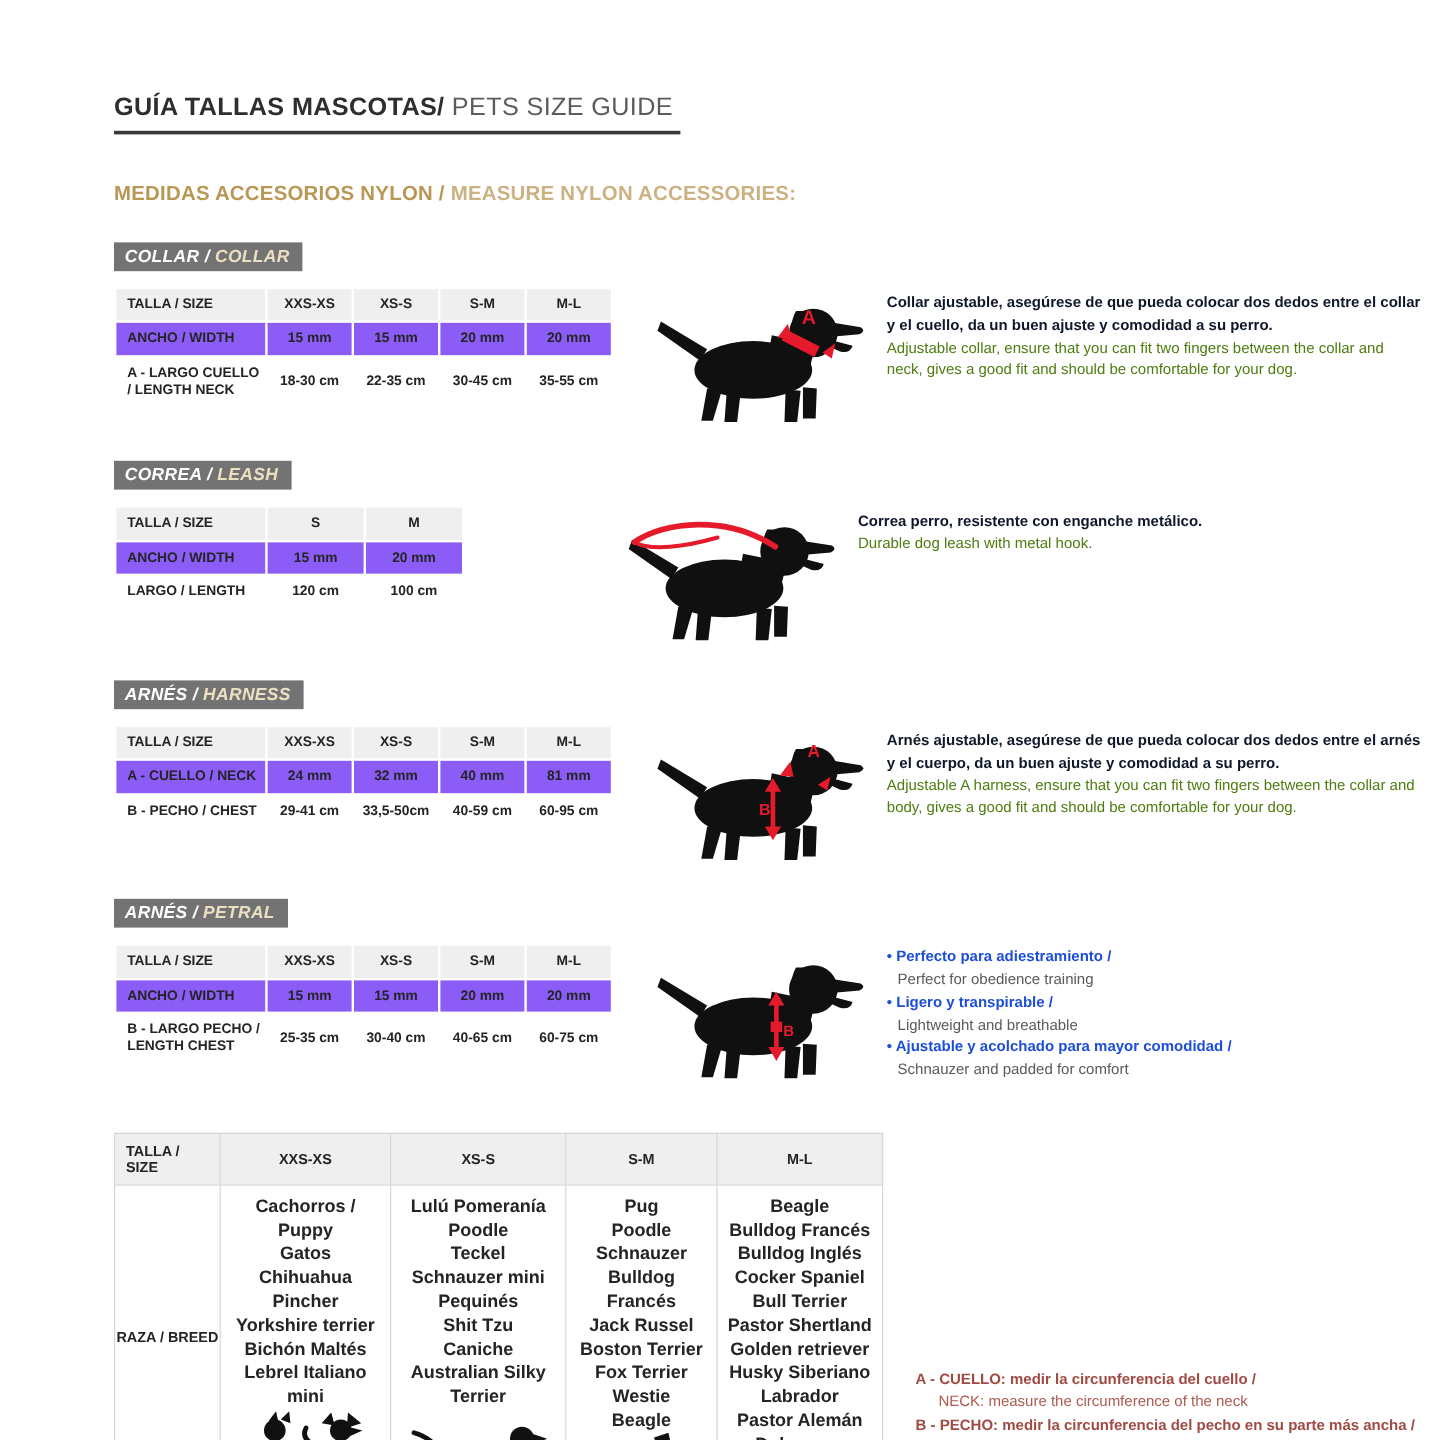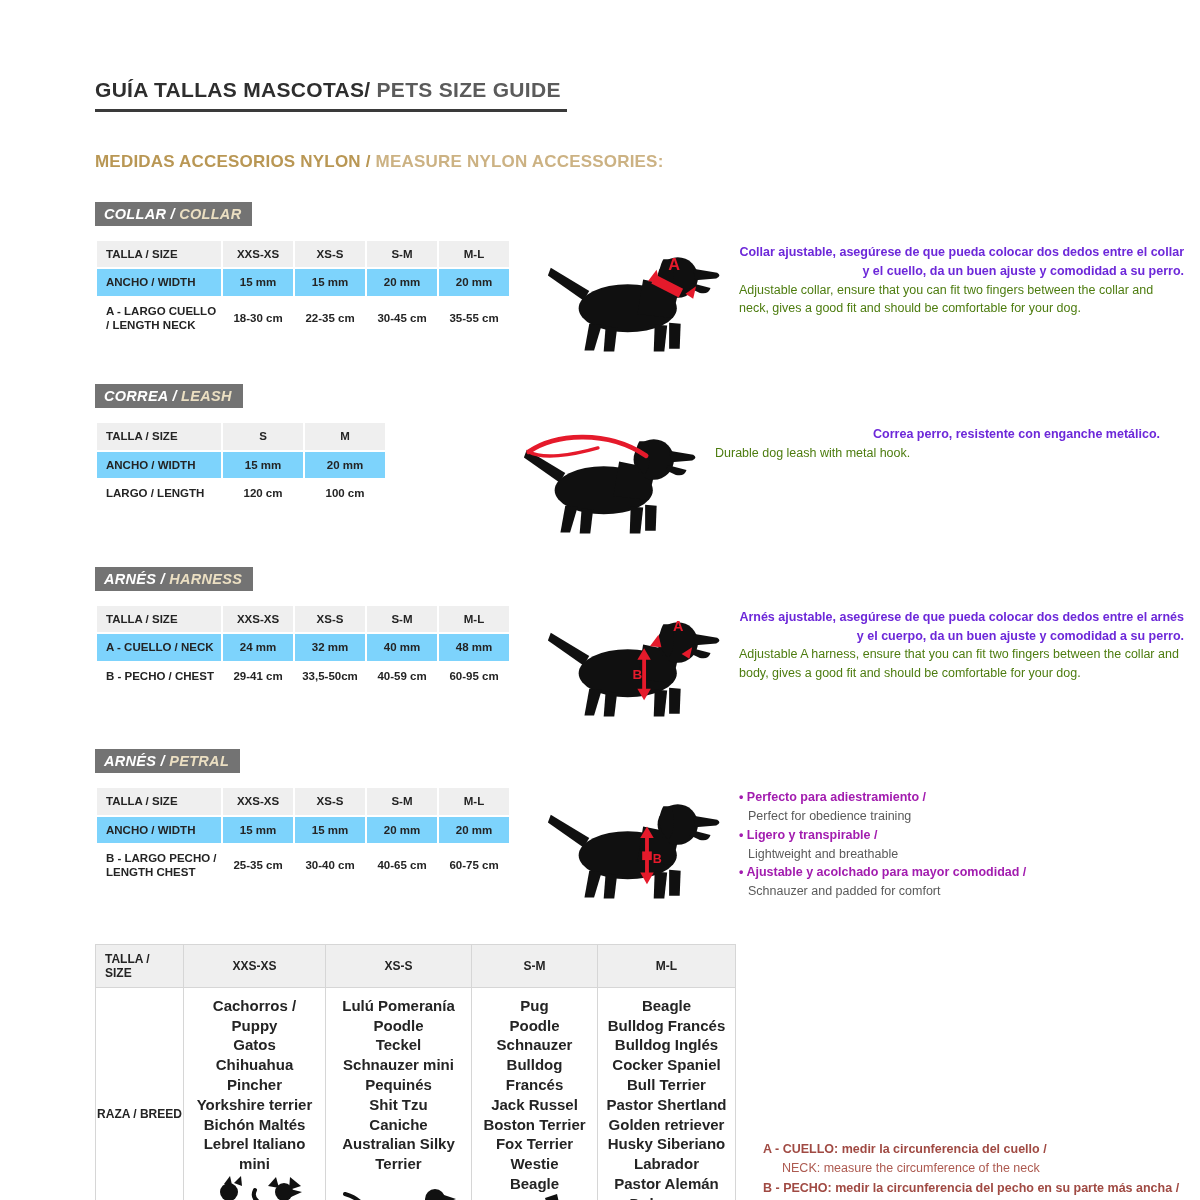--- a/index.html
+++ b/index.html
@@ -9,21 +9,21 @@
     font-family:"Liberation Sans", sans-serif;
     -webkit-font-smoothing:antialiased;
   }
   .page { padding:78px 0 0 95px; width:1200px; }
 
   
   .main-title {
     display:inline-block; font-size:21px; font-weight:bold; letter-spacing:.3px;
     color:#2e2e2e; border-bottom:3px solid #3a3a3a; padding-bottom:7px; padding-right:6px;
   }
-  .main-title .title-en { color:#5b5b5b; font-weight:bold; }
+  .main-title .title-en { color:#5b5b5b; font-weight:normal; }
   .subtitle { margin-top:40px; font-size:17px; font-weight:bold; color:#b99754; letter-spacing:.2px; }
   .subtitle .sub-en { color:#ccb283; }
 
   
   .banner {
     display:inline-block; background:#737373; color:#ffffff;
     font-size:14.5px; font-weight:bold; padding:4px 11px 4px 9px; letter-spacing:.3px;font-style:italic;
   }
   .banner .banner-en { color:#ebdfc2; font-weight:bold; }
 
@@ -31,34 +31,34 @@
   .section { margin-top:30px; }
   .section-row { display:flex; align-items:flex-start; margin-top:13px; }
 
   table.spec { border-collapse:separate; border-spacing:2px; }
   table.spec td {
     font-size:11.5px; font-weight:bold; color:#242424; text-align:center;
     padding:6px 4px; vertical-align:middle; line-height:1.25;
   }
   table.spec td.lbl { text-align:left; padding-left:9px; width:124px; }
   table.spec tr.hdr td { background:#efefef; }
-  table.spec tr.mid td { background:#7dd3fc; }
+  table.spec tr.mid td { background:#8b5cf6; }
   table.spec tr.wht td { background:#ffffff; }
   table.spec td.val { width:70px; }
   table.leash td.val { width:80px; }
 
   .dog-fig { width:178px; min-width:178px; margin:0 16px 0 34px; }
   .dog-fig svg { display:block; width:100%; height:auto; }
 
   .desc { width:445px; font-size:12.5px; line-height:1.5; margin-top:4px; }
-  .desc .es { font-weight:bold; color:#6d28d9;text-align:right; }
+  .desc .es { font-weight:bold; color:#0f172a; }
   .desc .en { color:#4d7c0f; }
 
   .bullets { width:445px; font-size:12.5px; line-height:1.5; margin-top:2px; }
-  .bullet-es { font-weight:bold; color:#a21caf; }
+  .bullet-es { font-weight:bold; color:#1d4ed8; }
   .bullet-es::before { content:"• "; }
   .bullet-en { color:#5a5a5a; margin-left:9px; }
 
   
   .breeds-wrap { position:relative; margin-top:42px; }
   table.breeds { border-collapse:collapse; }
   table.breeds td, table.breeds th { border:1px solid #d6d6d6; }
   table.breeds th {
     background:#efefef; font-size:12px; font-weight:bold; color:#242424;
     padding:7px 6px; text-align:center;
@@ -208,21 +208,21 @@
           <td class="val">XXS-XS</td>
           <td class="val">XS-S</td>
           <td class="val">S-M</td>
           <td class="val">M-L</td>
         </tr>
         <tr class="mid">
           <td class="lbl">A - CUELLO / NECK</td>
           <td class="val">24 mm</td>
           <td class="val">32 mm</td>
           <td class="val">40 mm</td>
-          <td class="val">48 mm</td>
+          <td class="val">81 mm</td>
         </tr>
         <tr class="wht">
           <td class="lbl">B - PECHO / CHEST</td>
           <td class="val">29-41 cm</td>
           <td class="val">33,5-50cm</td>
           <td class="val">40-59 cm</td>
           <td class="val">60-95 cm</td>
         </tr>
       </tbody>
         </table>

